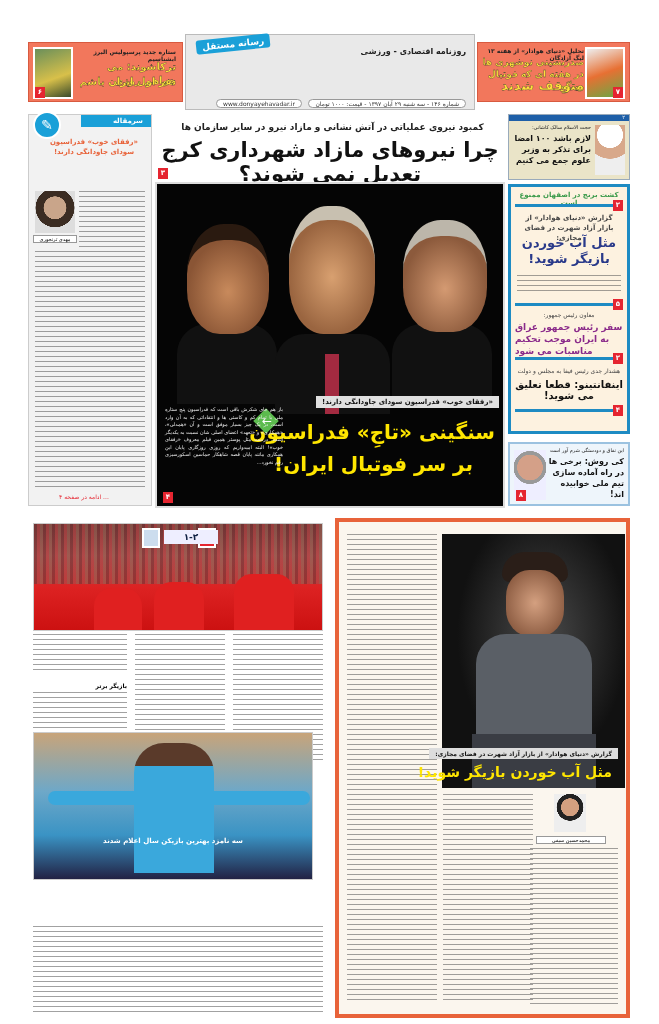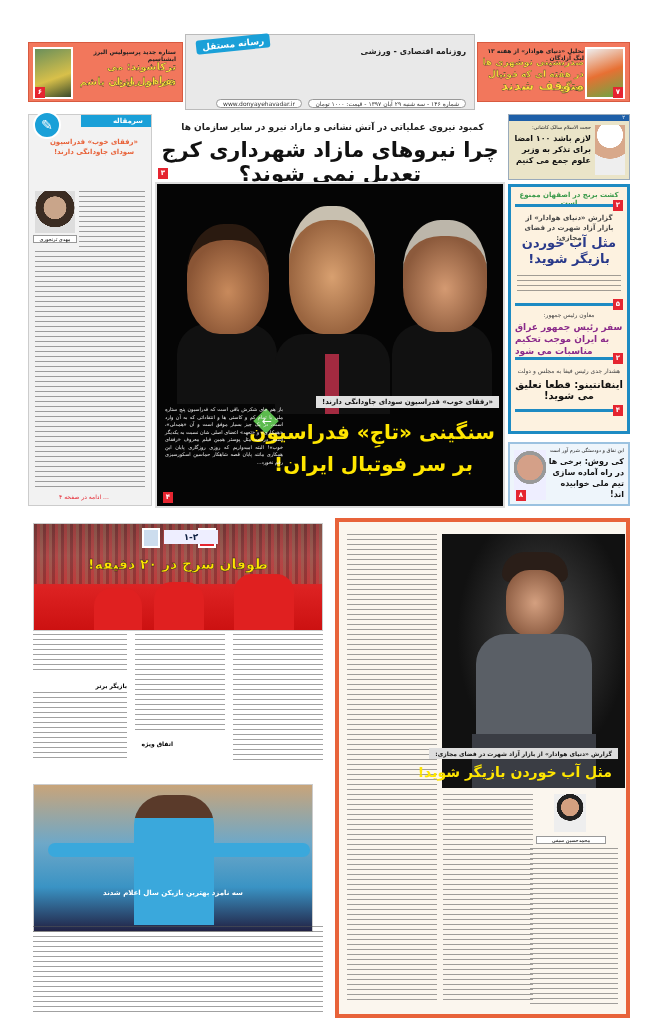--- a/index.html
+++ b/index.html
@@ -36,21 +36,21 @@
 
   
   .box-cleric { left: 508px; top: 114px; width: 122px; height: 66px; background: #eae4c8; border: 1px solid #9ab; }
   .box-rice { left: 508px; top: 184px; width: 122px; height: 250px; background: #fdf2e0; border: 3px solid #1e8bc3; }
   .box-queiroz { left: 508px; top: 442px; width: 122px; height: 64px; background: #eef5fb; border: 2px solid #9bc2e0; }
 
   .rule { height: 3px; background: #1e8bc3; }
 
   
   .persep-img { left: 33px; top: 523px; width: 290px; height: 108px; background: linear-gradient(180deg, #7a2a2a 0%, #b44 30%, #d22 60%, #c11 100%); border: 1px solid #ccc; overflow: hidden; }
-  .beiran-img { left: 33px; top: 784px; width: 280px; height: 148px; background: linear-gradient(180deg, #c8a47a 0%, #6ea8c8 40%, #3a93c4 70%, #224 100%); border: 1px solid #ccc; overflow: hidden; }
+  .beiran-img { left: 33px; top: 732px; width: 280px; height: 148px; background: linear-gradient(180deg, #c8a47a 0%, #6ea8c8 40%, #3a93c4 70%, #224 100%); border: 1px solid #ccc; overflow: hidden; }
 
   .celebrity { left: 335px; top: 518px; width: 295px; height: 500px; border: 4px solid #e8633a; background: #fbf6ee; }
   .celeb-photo { left: 103px; top: 12px; width: 183px; height: 254px; background: radial-gradient(ellipse at 55% 40%, #4a4a4a 0%, #111 60%); overflow: hidden; }
 </style>
 </head>
 <body>
 
 <div class="abs teaser" style="left:28px;top:42px;width:155px;height:60px;">
   <div class="abs photo" style="left:4px;top:4px;width:40px;height:52px;"></div>
   <div class="abs pgnum" style="left:6px;top:44px;">۶</div>
@@ -143,21 +143,20 @@
   <div class="abs pgnum" style="left:6px;top:46px;">۸</div>
   <div class="abs" style="right:4px;top:3px;width:80px;font-size:5px;text-align:right;color:#222;">این نفاق و دودستگی شرم آور است</div>
   <div class="abs" style="right:4px;top:12px;width:80px;font-size:8px;font-weight:900;text-align:right;color:#111;line-height:11px;">کی روش: برخی ها در راه آماده سازی تیم ملی خوابیده اند!</div>
 </div>
 
 <div class="abs persep-img">
   <div class="abs" style="left:0;right:0;top:0;height:60px;background:repeating-linear-gradient(90deg,#6a3a3a 0 3px,#aa4a4a 3px 6px,#8a6a5a 6px 9px);opacity:.6;"></div>
   <div class="abs" style="left:164px;top:4px;width:18px;height:20px;background:#e52530;border:2px solid #fff;"></div>
   <div class="abs" style="left:130px;top:6px;width:54px;height:14px;background:#eef;color:#124;font-size:9px;font-weight:bold;text-align:center;line-height:14px;direction:ltr;">۱-۲</div>
   <div class="abs" style="left:108px;top:4px;width:18px;height:20px;background:#cde;border:2px solid #fff;"></div>
-  <div class="abs" style="left:0;right:0;top:32px;text-align:center;font-size:14px;font-weight:900;color:#ffe600;-webkit-text-stroke:.4px #222;">طوفان سرخ در ۲۰ دقیقه!</div>
   <div class="abs" style="left:60px;top:64px;width:48px;height:50px;background:#e02020;border-radius:18px 18px 0 0;"></div>
   <div class="abs" style="left:120px;top:58px;width:50px;height:56px;background:#e02020;border-radius:18px 18px 0 0;"></div>
   <div class="abs" style="left:200px;top:50px;width:60px;height:64px;background:#e02020;border-radius:18px 18px 0 0;"></div>
 </div>
 
 <div class="abs" style="left:33px;top:634px;width:290px;height:130px;">
   <div class="abs txtlines" style="right:0;top:0;width:90px;height:128px;"></div>
   <div class="abs txtlines" style="right:98px;top:0;width:90px;height:100px;"></div>
   <div class="abs" style="right:150px;top:106px;font-size:6px;font-weight:bold;">اتفاق ویژه</div>
   <div class="abs txtlines" style="right:196px;top:0;width:94px;height:40px;"></div>

